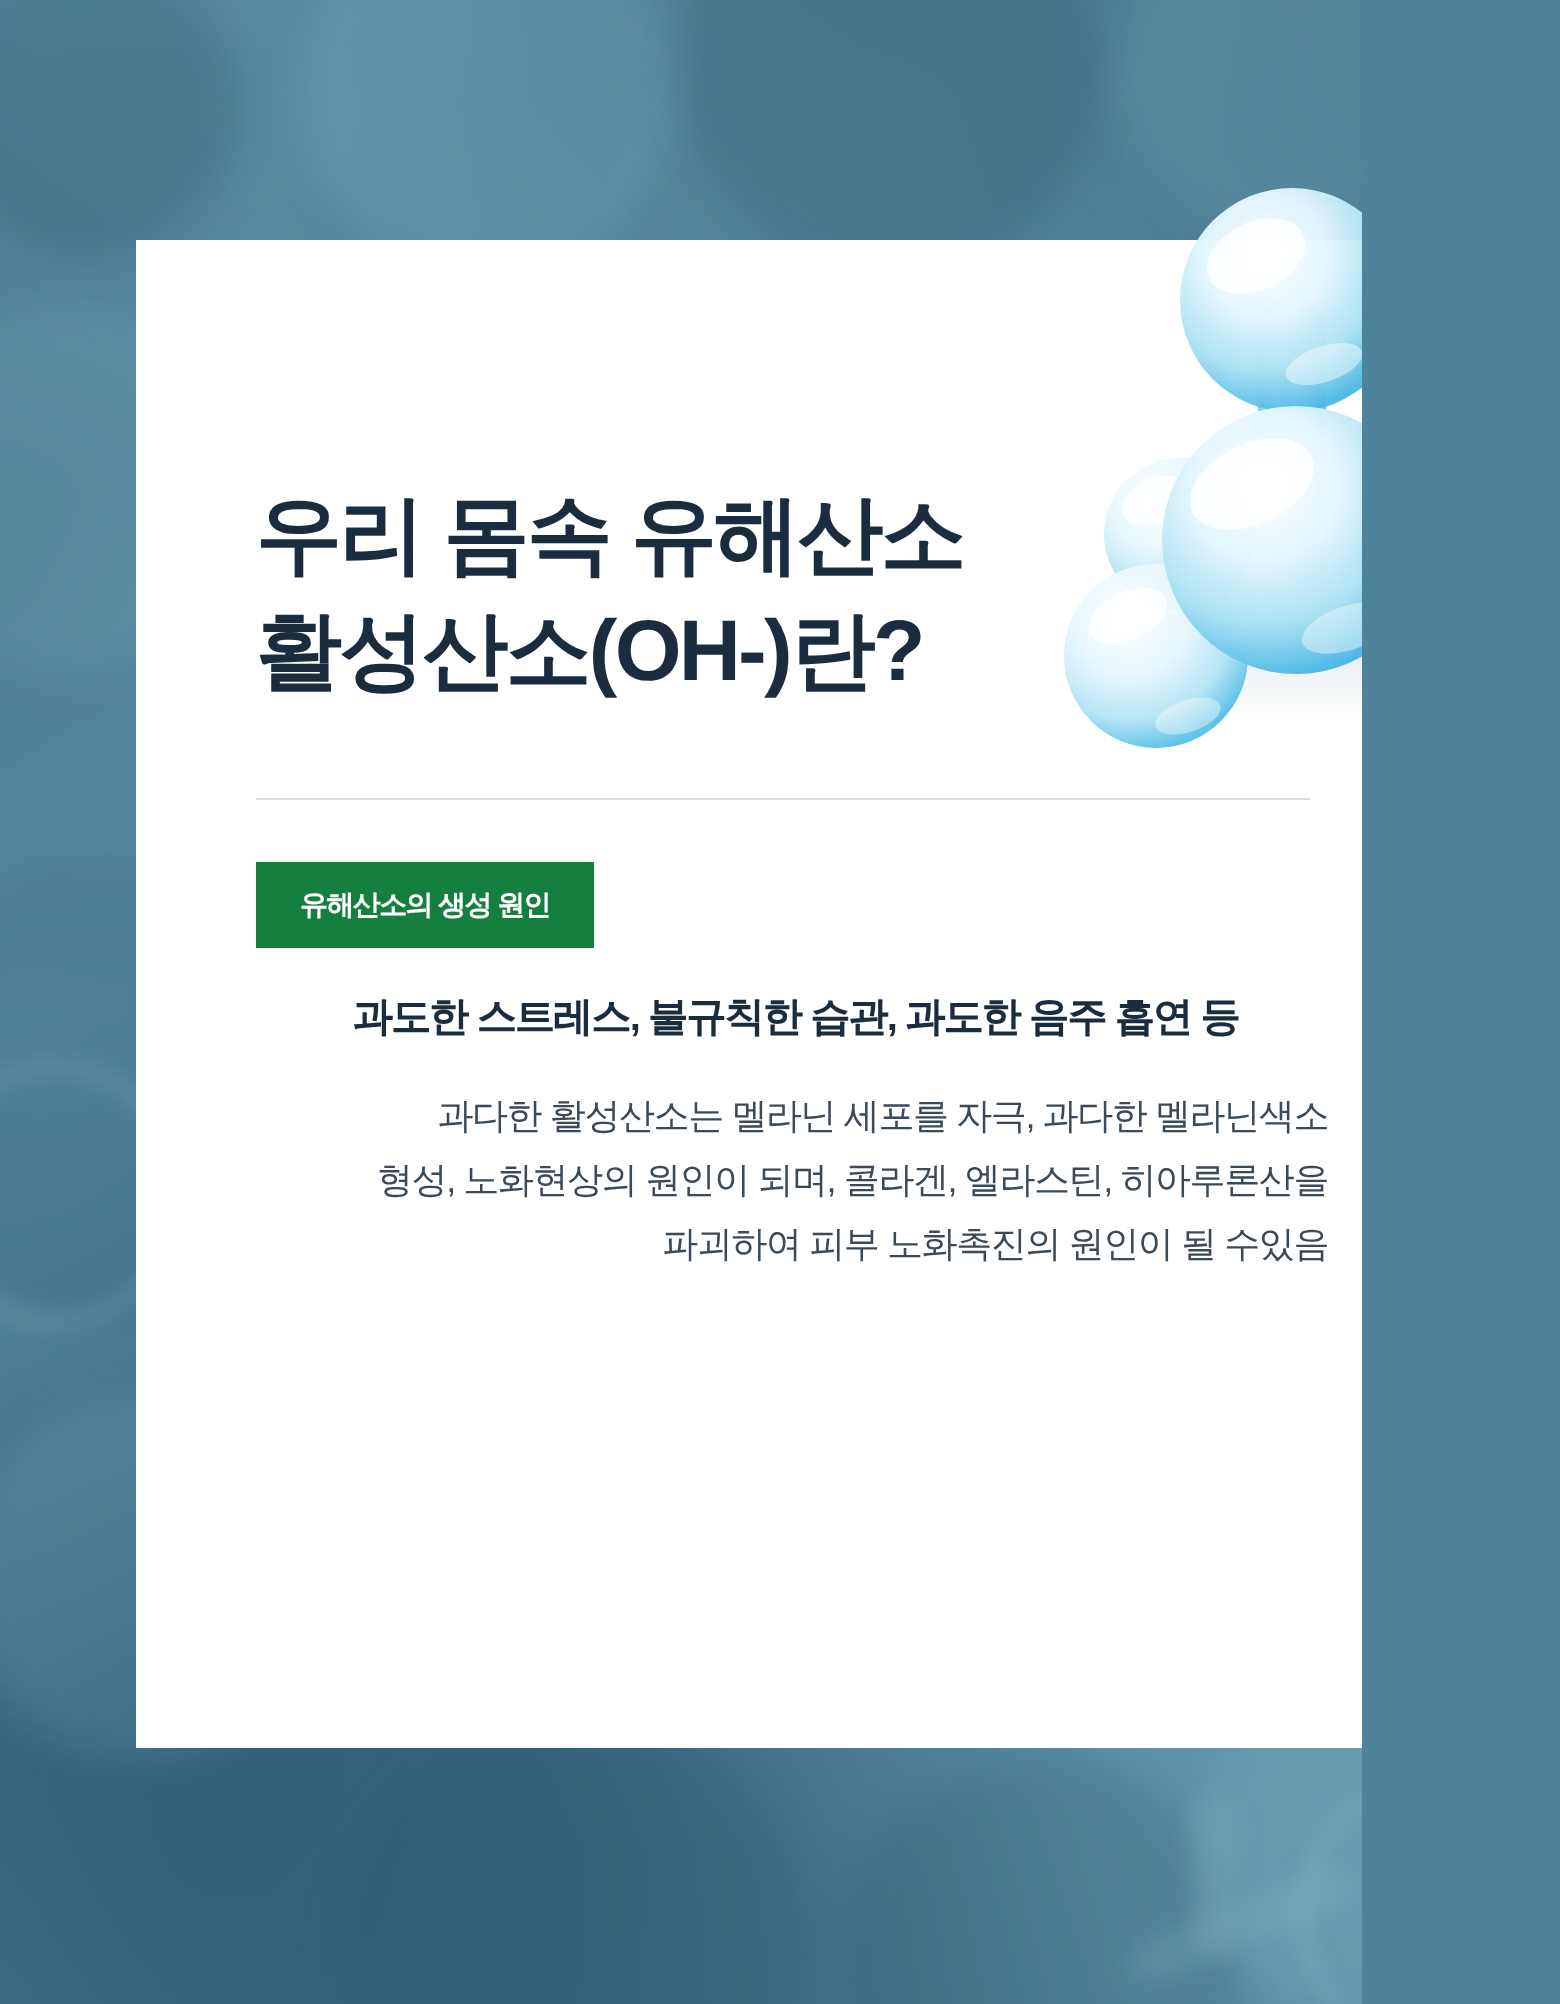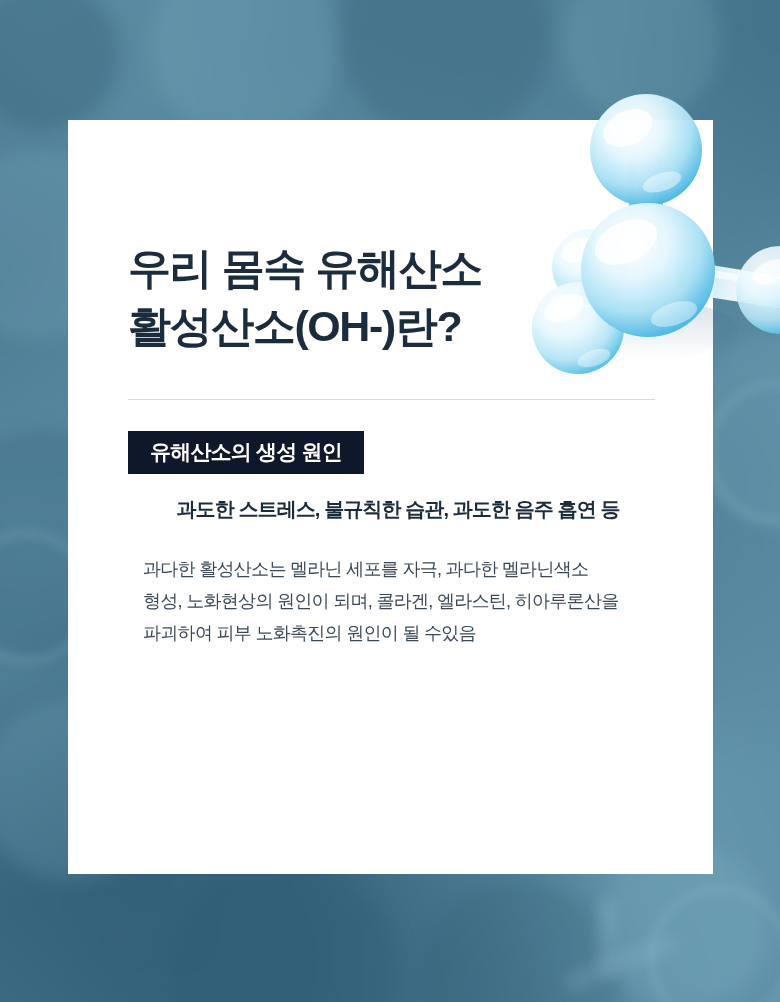--- a/index.html
+++ b/index.html
@@ -10,21 +10,21 @@
   body {
     width: 780px;
     height: 1002px;
     overflow: hidden;
     font-family: "Liberation Sans", "DejaVu Sans", sans-serif;
     background: #4f829b;
   }
 
   #page {
     position: relative;
-    width: 780px;
+    width: 681px;
     height: 1002px;
     overflow: hidden;
     background: #4f829b;
   }
 
   
   .bg-layer {
     position: absolute;
     inset: 0;
     overflow: hidden;
@@ -126,48 +126,49 @@
   }
   .lead .sub {
     font-size: 0.62em;
     vertical-align: -0.22em;
   }
 
   .badge {
     display: inline-block;
     margin-top: 31px;
     padding: 9px 22px 10px 22px;
-    background: #0f172a;
+    background: #15803d;
     color: #ffffff;
-    font-size: 21px;
+    font-size: 14px;
     line-height: 24px;
     font-weight: bold;
     letter-spacing: -0.8px;
   }
 
   .cause-bold {
     margin: 0;
     padding-top: 22px;
     font-size: 20px;
     line-height: 26px;
     font-weight: bold;
     letter-spacing: -0.9px;
     color: #1b2c3e;
     white-space: pre;
     text-align: center;
   }
 
   .detail {
-    margin: 15px;
+    margin: 4px;
     padding-top: 16px;
     font-size: 18px;
     line-height: 32px;
     letter-spacing: -0.7px;
     color: #3a4a58;
     white-space: pre;
+    text-align: right;
   }
 </style>
 </head>
 <body>
 
 <div id="page">
 
   <div class="bg-layer">
     <div class="bg-base"></div>
 

